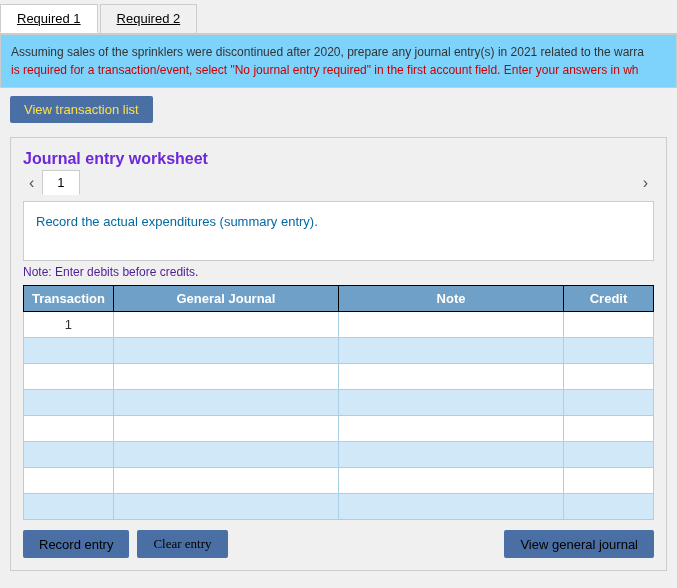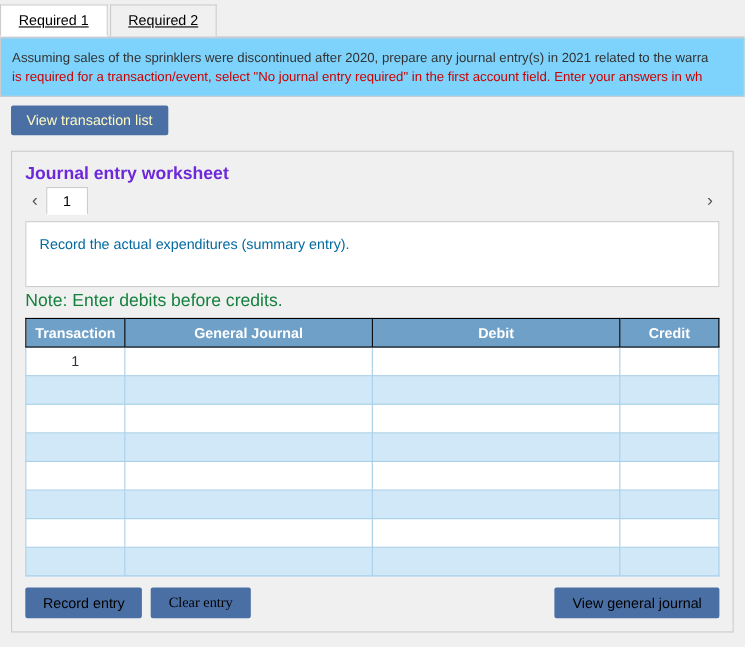--- a/index.html
+++ b/index.html
@@ -48,21 +48,21 @@
     .instruction-banner .red-text {
       color: #cc0000;
     }
 
     
     .view-transaction-btn {
       display: inline-block;
       margin: 8px 10px;
       padding: 6px 14px;
       background: #4a6fa5;
-      color: #fef9c3;
+      color: #fde047;
       border: none;
       cursor: pointer;
       font-size: 13px;
       border-radius: 2px;
     }
 
     
     .worksheet-container {
       margin: 6px 10px;
       background: #f0f0f0;
@@ -109,22 +109,22 @@
       border: 1px solid #ccc;
       padding: 12px;
       margin-bottom: 4px;
       min-height: 60px;
       font-size: 13px;
       color: #0369a1;
     }
 
     
     .note-text {
-      color: #15803d;
-      font-size: 16px;
+      color: #4c1d95;
+      font-size: 12px;
       margin-bottom: 6px;
     }
 
     
     .journal-table {
       width: 100%;
       border-collapse: collapse;
       margin-bottom: 10px;
     }
     .journal-table thead tr th {
@@ -231,21 +231,21 @@
     <span>Record the actual expenditures (summary entry).</span>
   </div>
 
   <div class="note-text">Note: Enter debits before credits.</div>
 
   <table class="journal-table">
     <thead>
       <tr>
         <th>Transaction</th>
         <th>General Journal</th>
-        <th>Debit</th>
+        <th>Note</th>
         <th>Credit</th>
       </tr>
     </thead>
     <tbody id="journal-tbody">
 
     <tr>
           <td>1</td>
           <td><input type="text" style=""></td>
           <td><input type="text" style=""></td>
           <td><input type="text" style=""></td>

